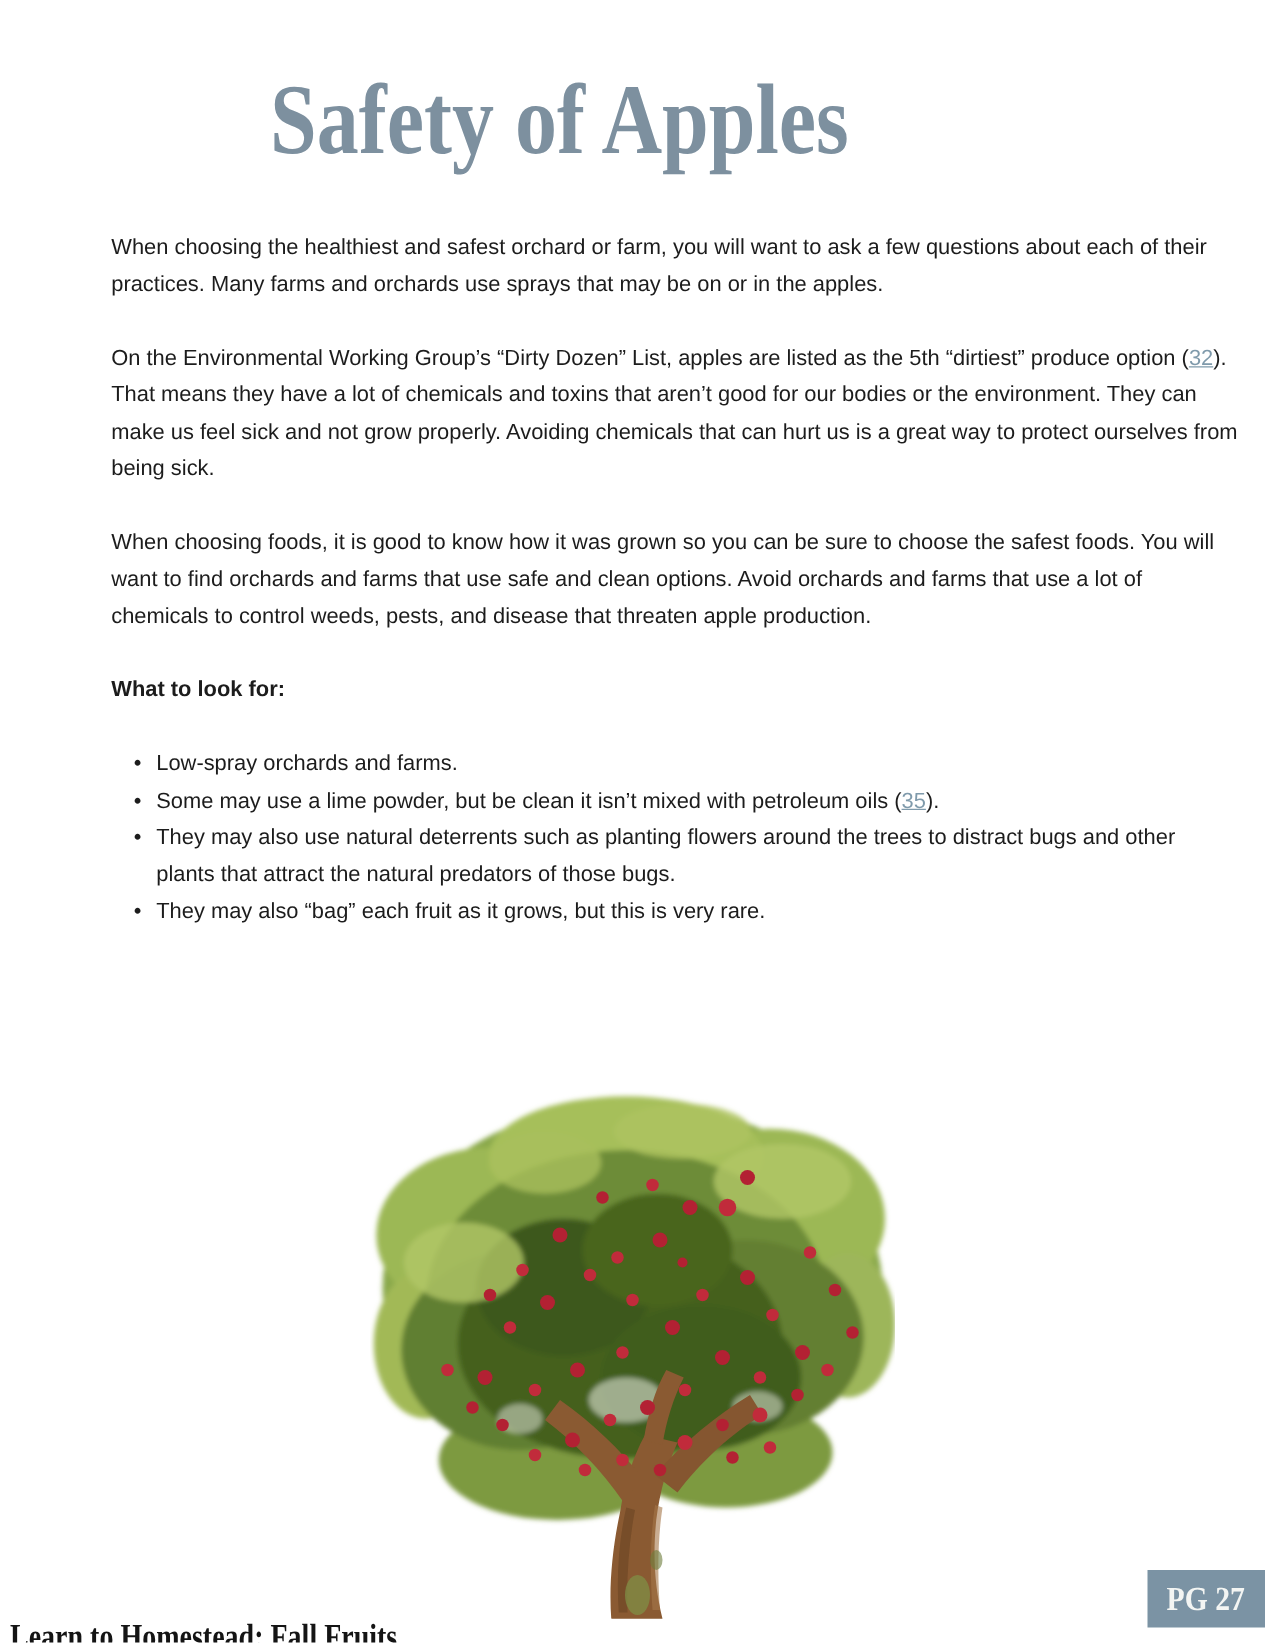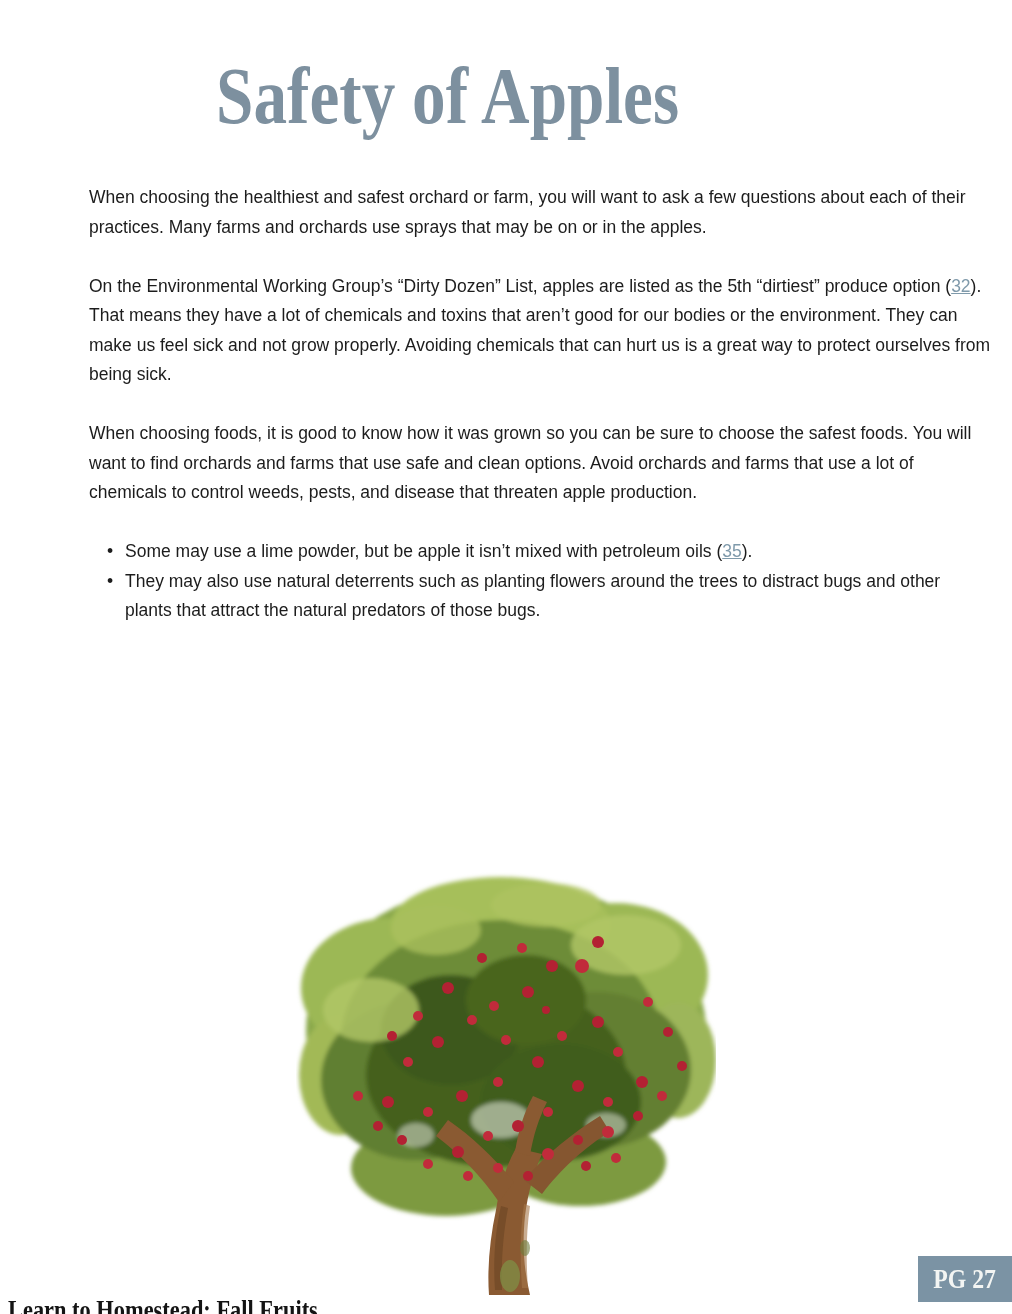--- a/index.html
+++ b/index.html
@@ -83,23 +83,26 @@
 </style>
 </head>
 <body>
 
 <h1 class="page-title"><span class="condense">Safety of Apples</span></h1>
 
 <div class="content">
   <p><span>When choosing the healthiest and safest orchard or farm, you will want to ask a few questions about each of their practices. Many farms and orchards use sprays that may be on or in the apples.</span></p>
   <p><span>On the Environmental Working Group’s “Dirty Dozen” List, apples are listed as the 5th “dirtiest” produce option (</span><a class="ref-link" href="#">32</a><span>). That means they have a lot of chemicals and toxins that aren’t good for our bodies or the environment. They can make us feel sick and not grow properly. Avoiding chemicals that can hurt us is a great way to protect ourselves from being sick.</span></p>
   <p><span>When choosing foods, it is good to know how it was grown so you can be sure to choose the safest foods. You will want to find orchards and farms that use safe and clean options. Avoid orchards and farms that use a lot of chemicals to control weeds, pests, and disease that threaten apple production.</span></p>
+  <p class="bold">What to look for:</p>
   <ul>
-    <li><span>Some may use a lime powder, but be apple it isn’t mixed with petroleum oils (</span><a class="ref-link" href="#">35</a><span>).</span></li>
+    <li><span>Low-spray orchards and farms.</span></li>
+    <li><span>Some may use a lime powder, but be clean it isn’t mixed with petroleum oils (</span><a class="ref-link" href="#">35</a><span>).</span></li>
     <li><span>They may also use natural deterrents such as planting flowers around the trees to distract bugs and other plants that attract the natural predators of those bugs.</span></li>
+    <li><span>They may also “bag” each fruit as it grows, but this is very rare.</span></li>
   </ul>
 </div>
 
 <svg class="tree" viewBox="0 0 420 425" xmlns="http://www.w3.org/2000/svg" aria-hidden="true">
   <defs>
     <filter id="wc" x="-20%" y="-20%" width="140%" height="140%">
       <feGaussianBlur stdDeviation="2.2"></feGaussianBlur>
     </filter>
   </defs>
 

